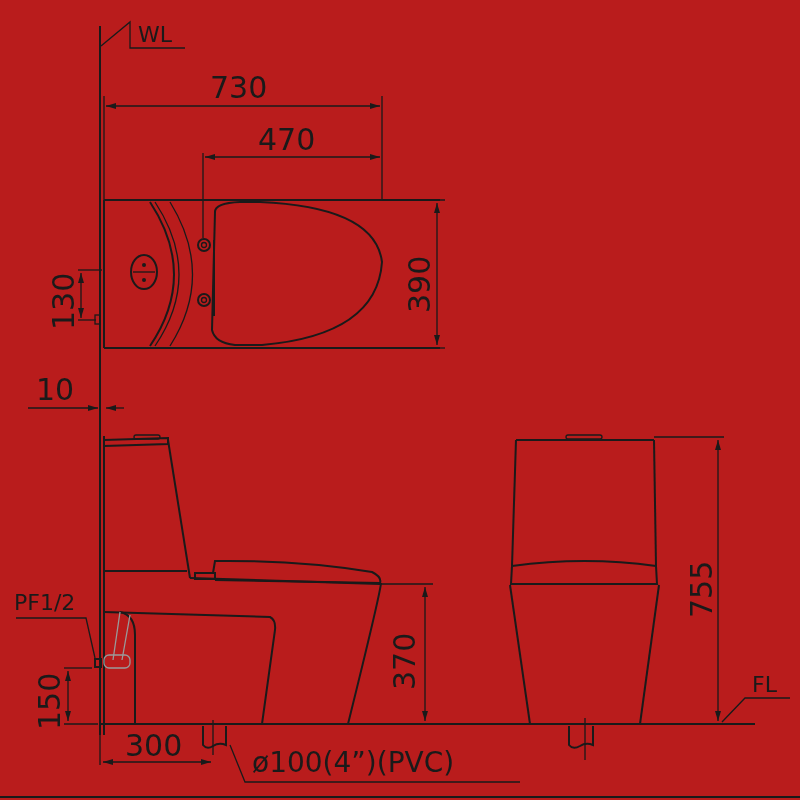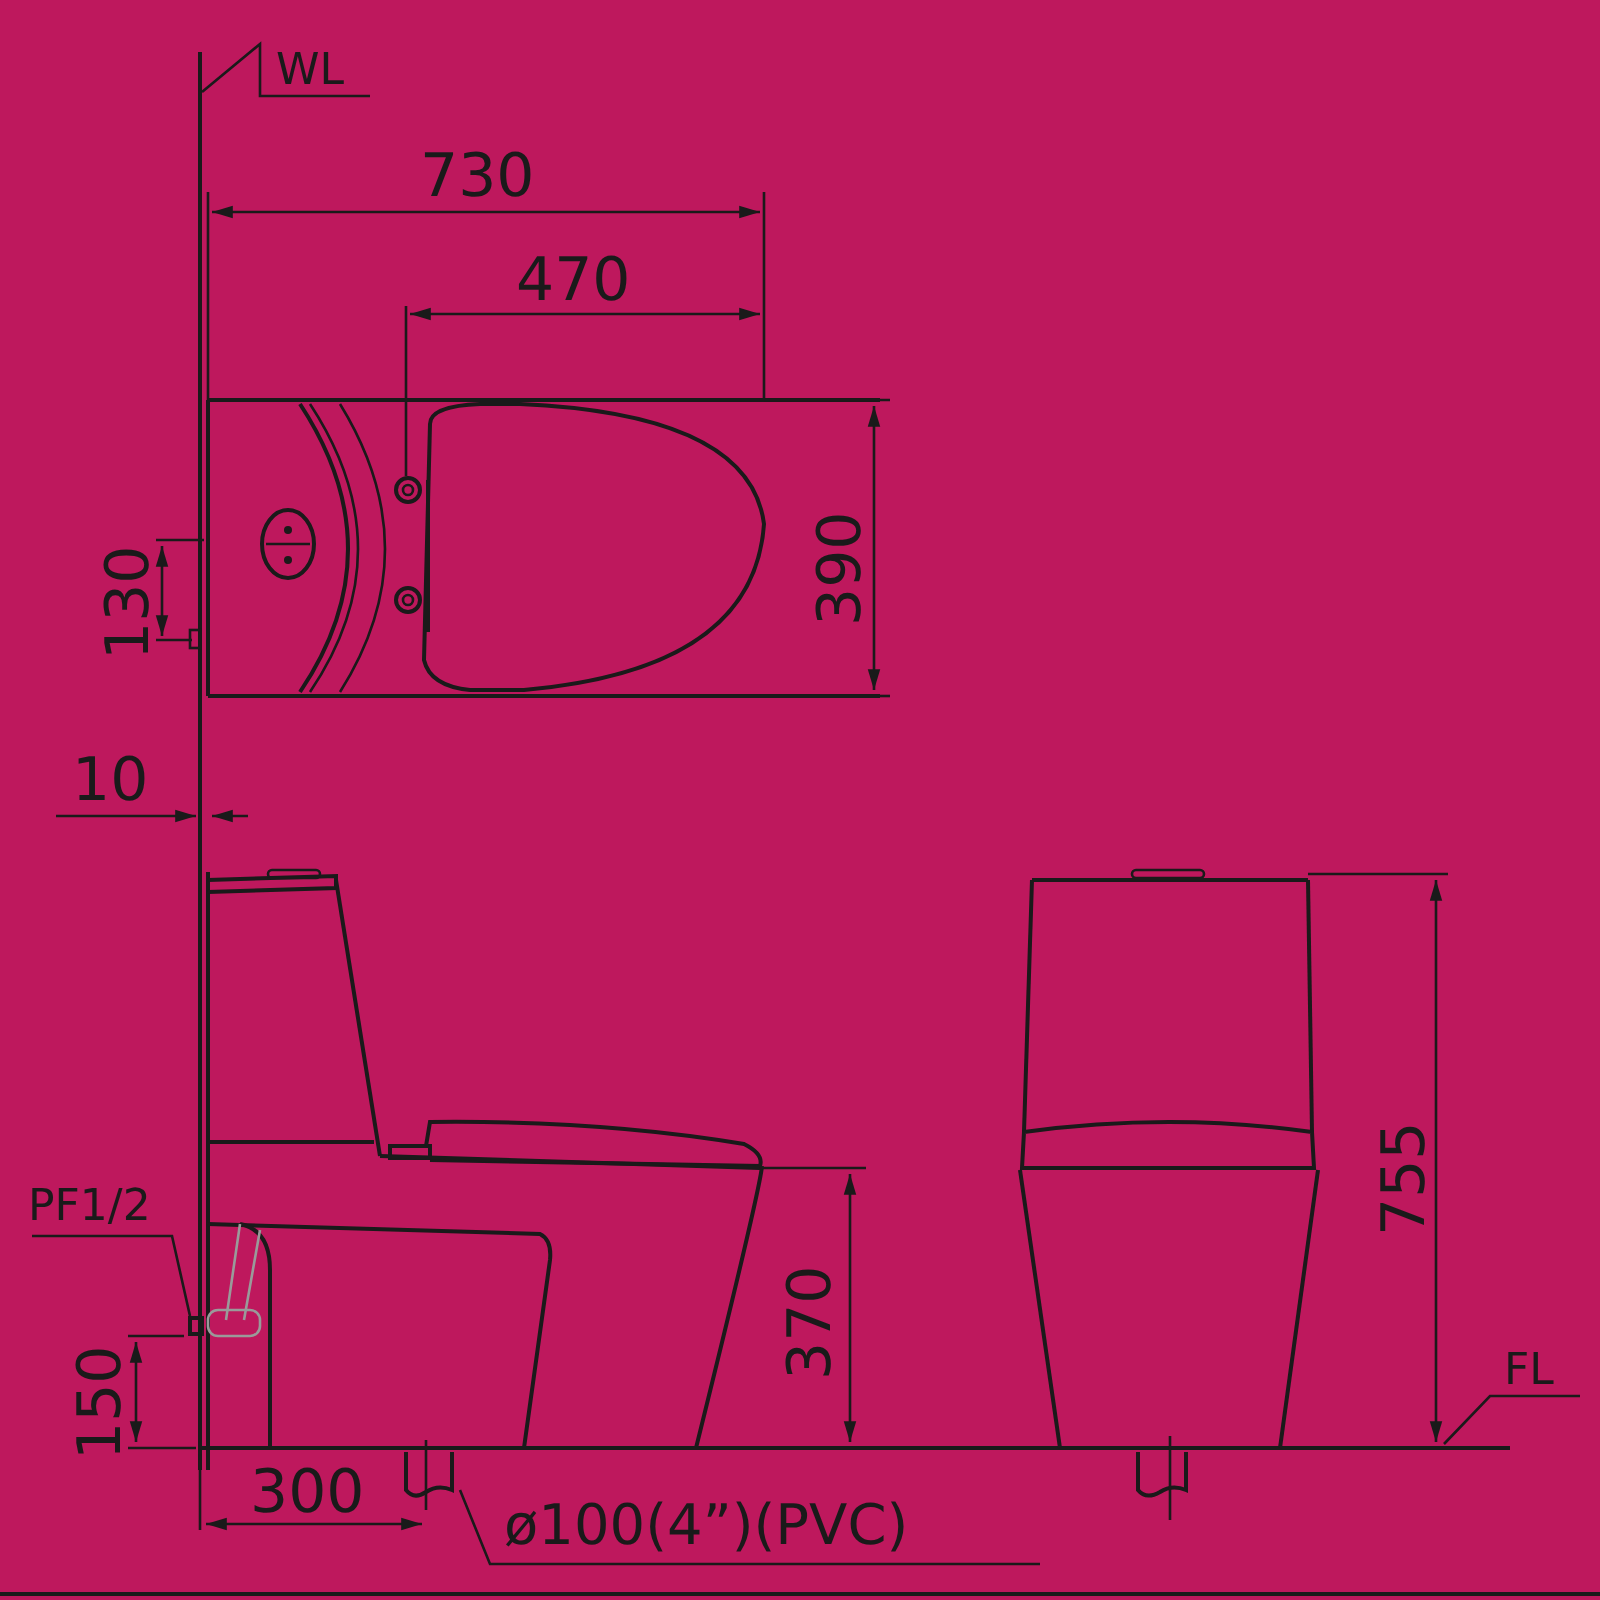--- a/index.html
+++ b/index.html
@@ -1,16 +1,16 @@
 <!DOCTYPE html>
 <html><head>
 <meta charset="utf-8">
 <style>
   html, body { margin:0; padding:0; background:#ffffff; }
-  #canvas { position:relative; width:800px; height:800px; background:#be185d; overflow:hidden; }
+  #canvas { position:relative; width:800px; height:800px; background:#b91c1c; overflow:hidden; }
   svg { position:absolute; left:0; top:0; }
   .dim-text { font-family:"DejaVu Sans", sans-serif; font-size:30px; fill:#1a1a1a; font-weight:normal; }
   .lbl-text { font-family:"DejaVu Sans", sans-serif; font-size:22px; fill:#1a1a1a; }
   .ln { stroke:#1a1a1a; fill:none; stroke-width:2; }
   .thin { stroke:#1a1a1a; fill:none; stroke-width:1.3; }
   .grey { stroke:#9a9a9a; fill:none; stroke-width:1.3; }
 </style>
 </head>
 <body>
 

